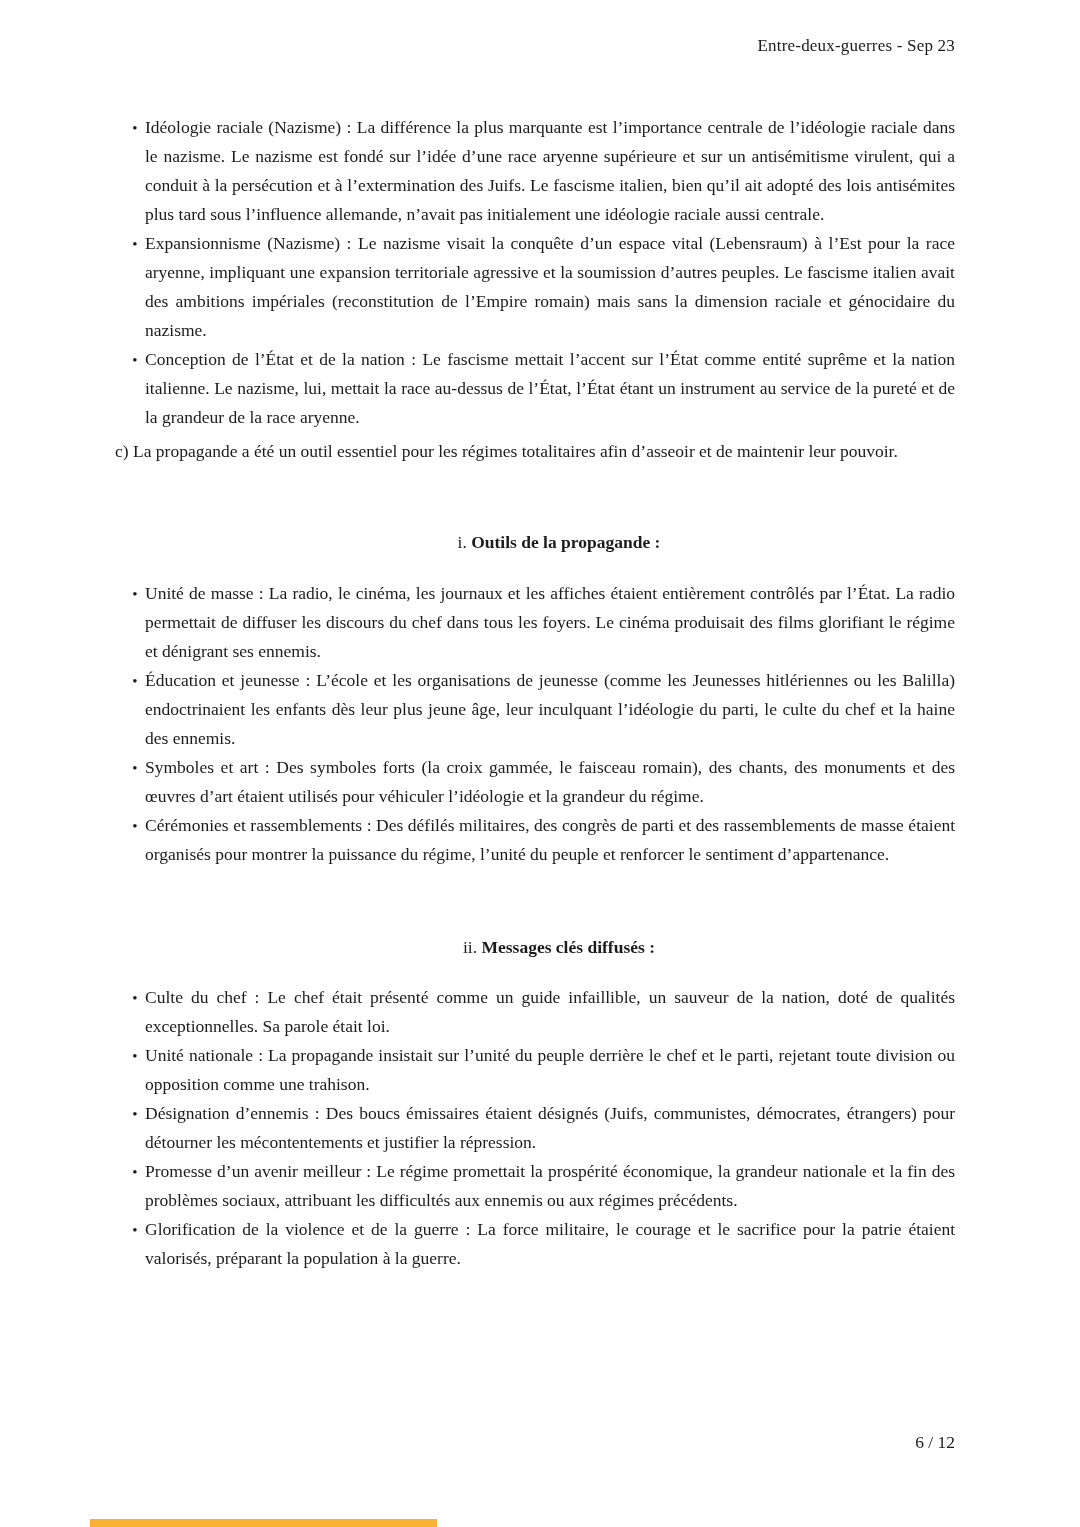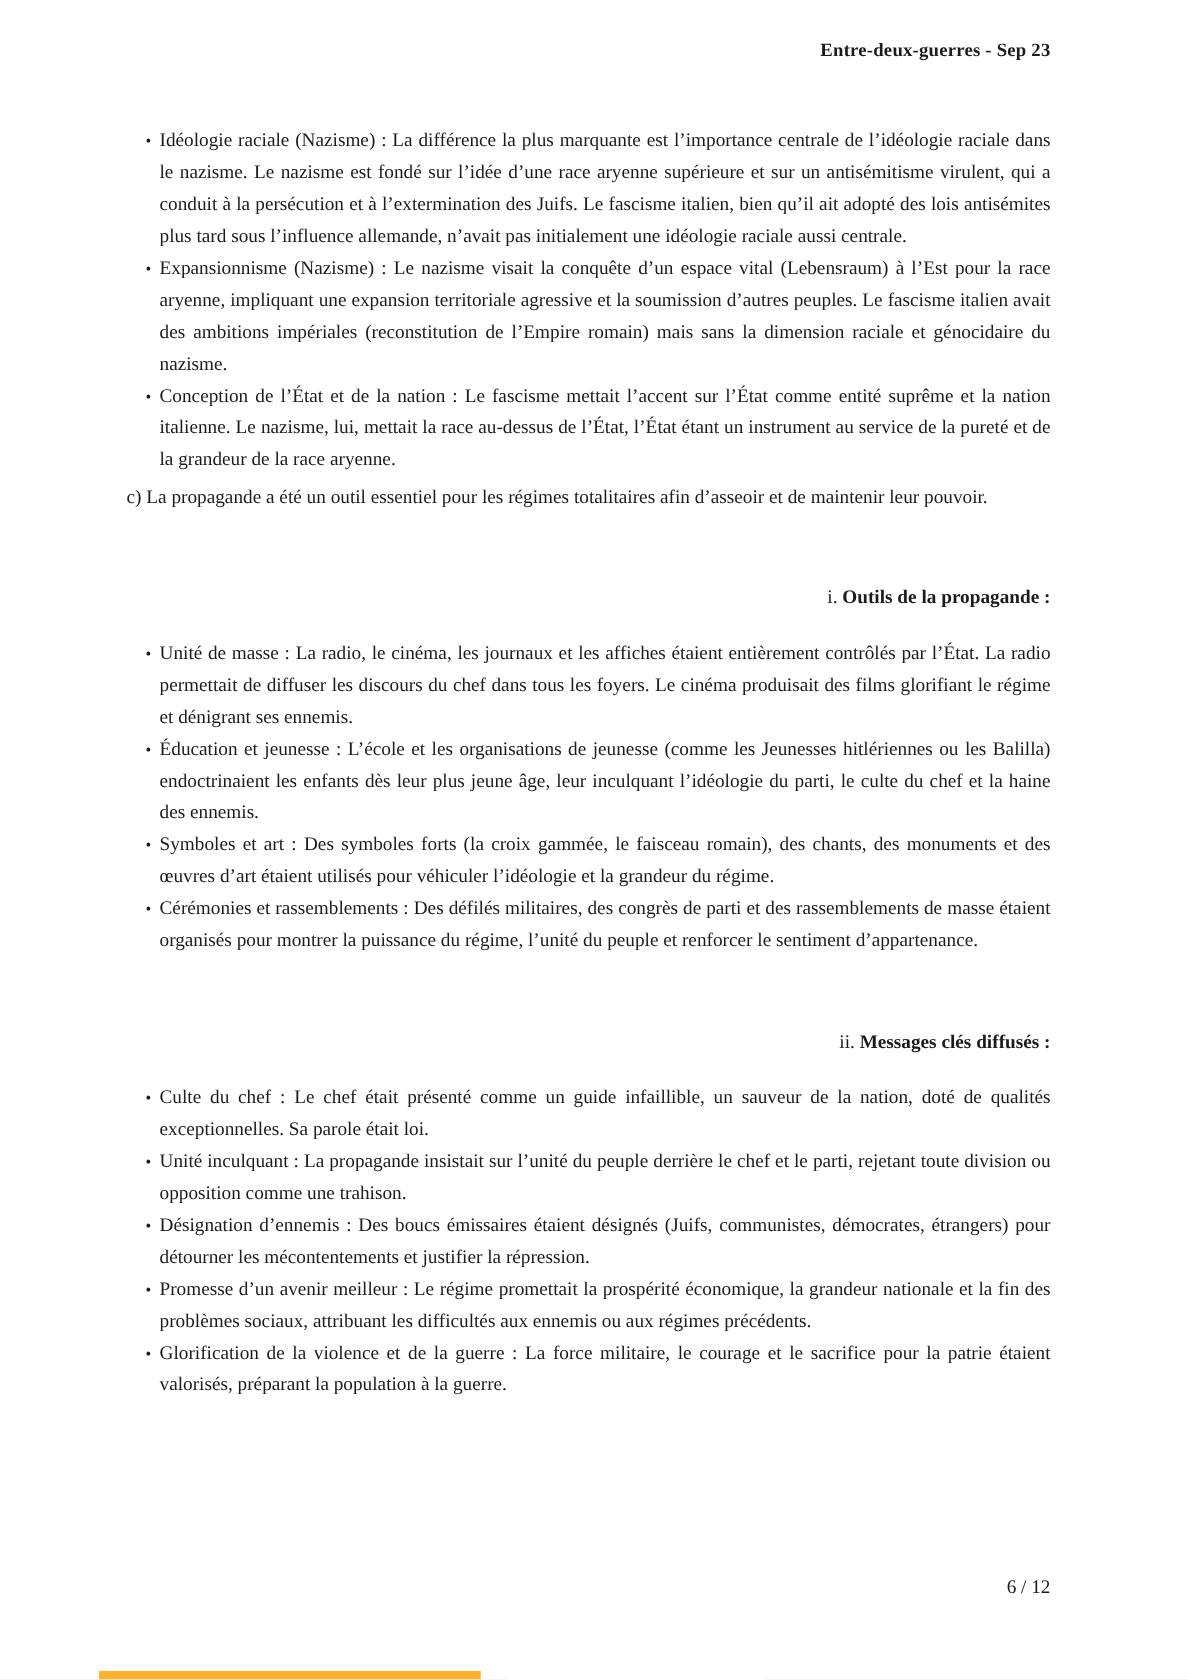--- a/index.html
+++ b/index.html
@@ -10,21 +10,21 @@
     background: #ffffff;
     font-family: "Liberation Serif", "DejaVu Serif", serif;
     color: #1b1b1b;
     overflow: hidden;
   }
   .header {
     position: absolute;
     top: 36px;
     right: 125px;
     font-size: 17px;
-    font-weight: 700;
+    font-weight: 400;
     letter-spacing: 0.2px;
     text-align: right;
   }
   .content {
     position: absolute;
     left: 115px;
     top: 113px;
     width: 840px;
     font-size: 17.5px;
     line-height: 29px;
@@ -35,21 +35,21 @@
   .marker {
     position: absolute;
     left: 14px;
     top: 0;
     width: 12px;
     text-align: center;
   }
   .marker::before { content: "\2022"; font-size: 15px; }
   .lbl { font-weight: 400; }
   .para { margin: 5px 0 0 0; }
-  .sect-heading { margin: 62px 0 0 48px; text-align: right; }
+  .sect-heading { margin: 62px 0 0 48px; text-align: center; }
   .sect-heading .sect-title { font-weight: 700; }
   .mt-list { margin-top: 22px; }
   .mt-sect2 { margin-top: 64px; }
   .mt-list2 { margin-top: 21px; }
   .footer {
     position: absolute;
     top: 1432px;
     left: 115px;
     width: 840px;
     text-align: right;
@@ -128,21 +128,21 @@
     </div>
 
     <ul class="blist mt-list2">
       <li>
         <span class="marker"></span>
         <span class="lbl">Culte du chef :</span>
         <span>Le chef était présenté comme un guide infaillible, un sauveur de la nation, doté de qualités exceptionnelles. Sa parole était loi.</span>
       </li>
       <li>
         <span class="marker"></span>
-        <span class="lbl">Unité inculquant :</span>
+        <span class="lbl">Unité nationale :</span>
         <span>La propagande insistait sur l’unité du peuple derrière le chef et le parti, rejetant toute division ou opposition comme une trahison.</span>
       </li>
       <li>
         <span class="marker"></span>
         <span class="lbl">Désignation d’ennemis :</span>
         <span>Des boucs émissaires étaient désignés (Juifs, communistes, démocrates, étrangers) pour détourner les mécontentements et justifier la répression.</span>
       </li>
       <li>
         <span class="marker"></span>
         <span class="lbl">Promesse d’un avenir meilleur :</span>

